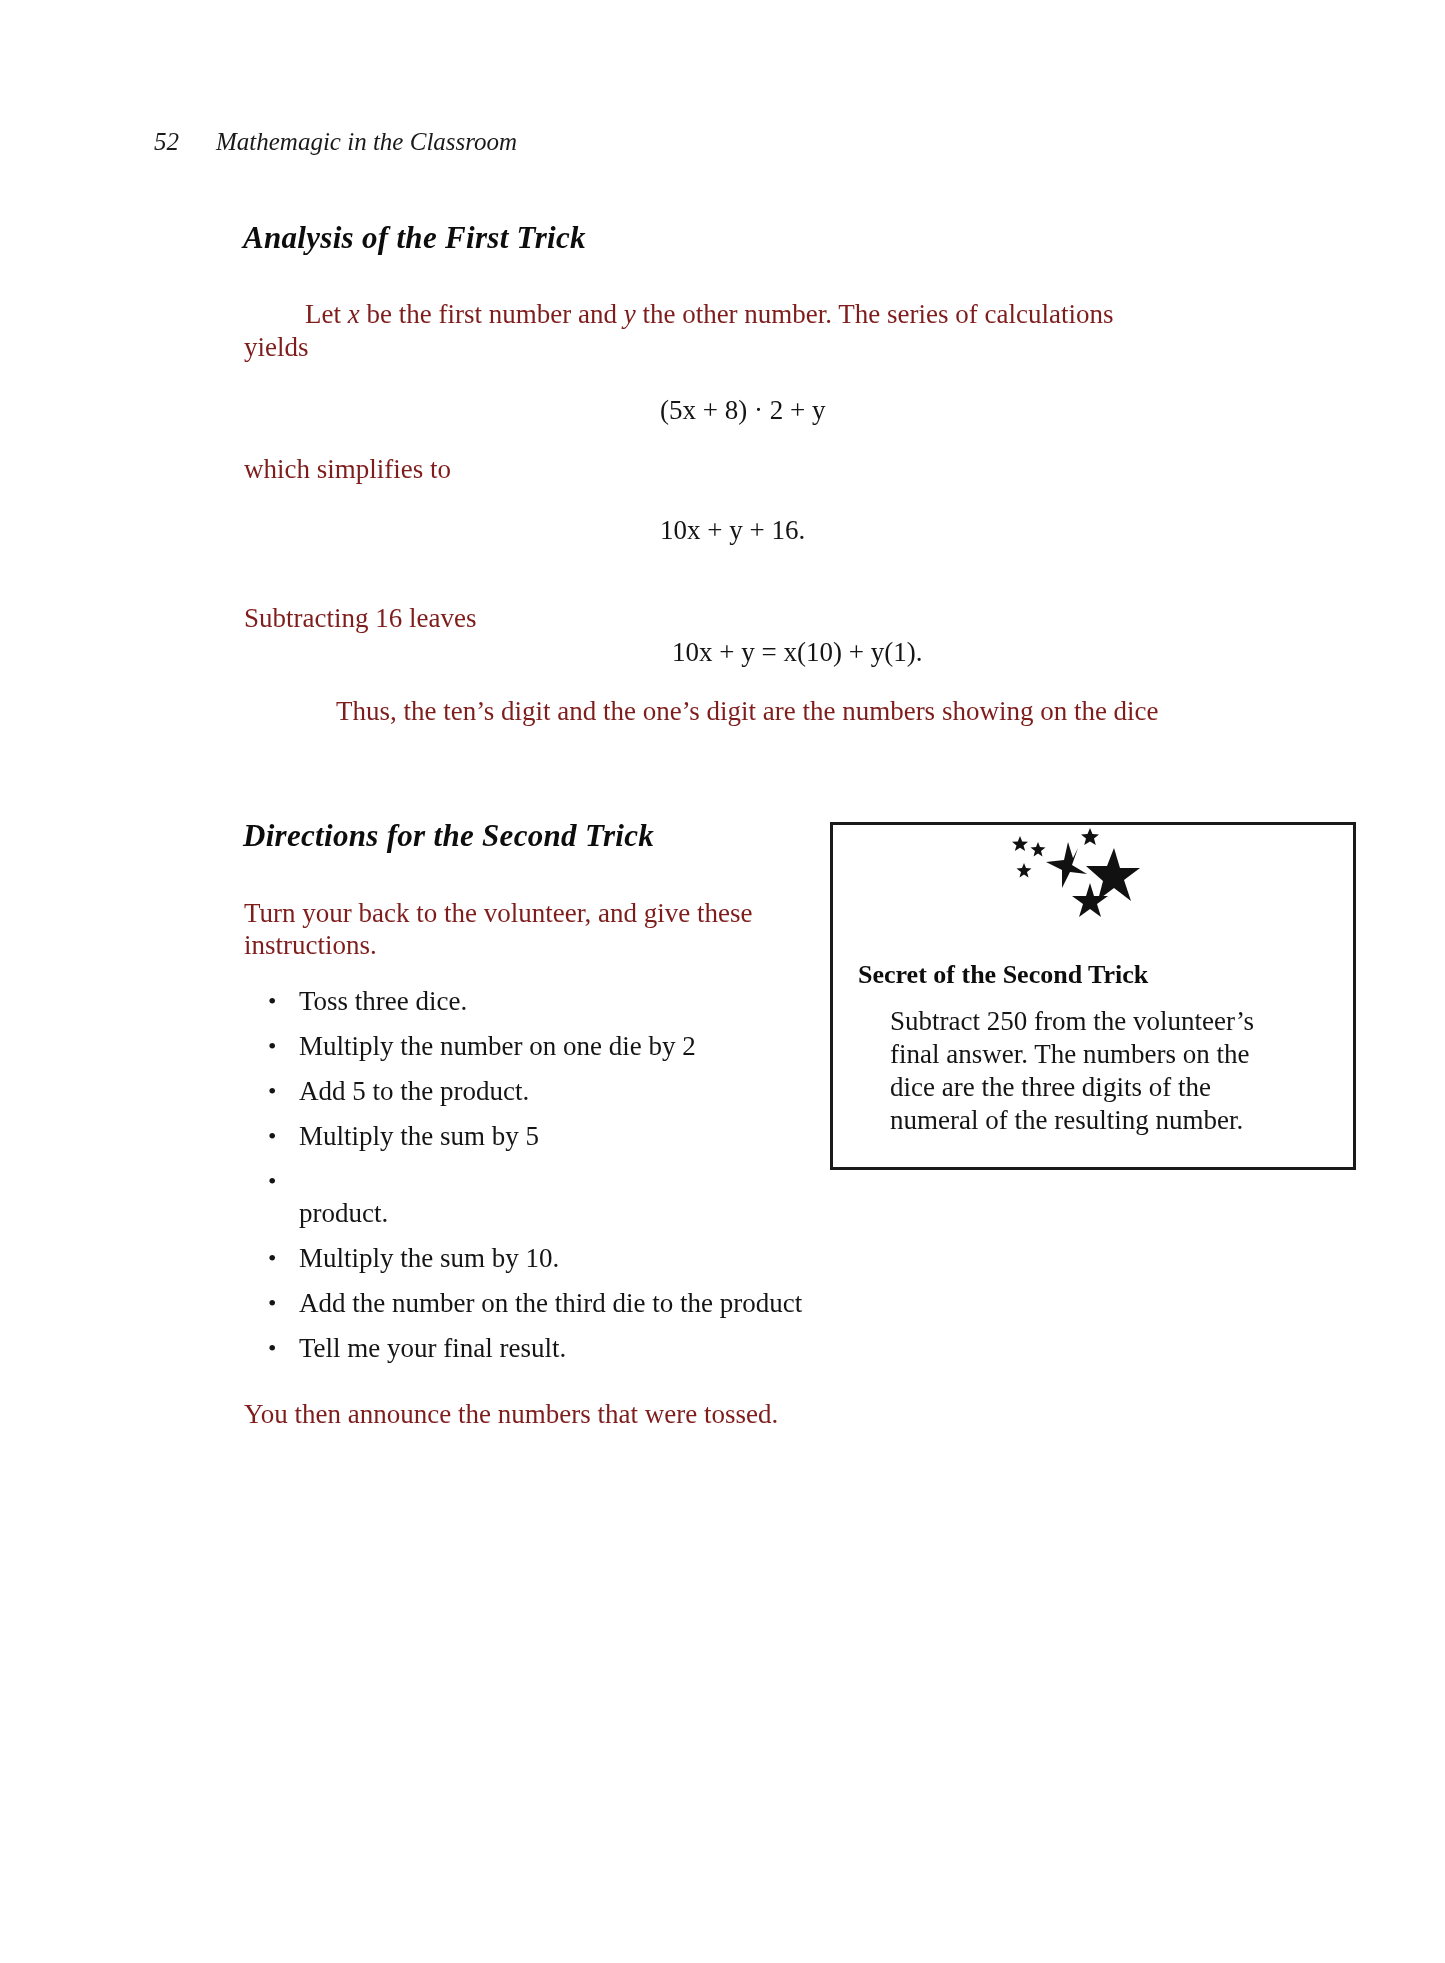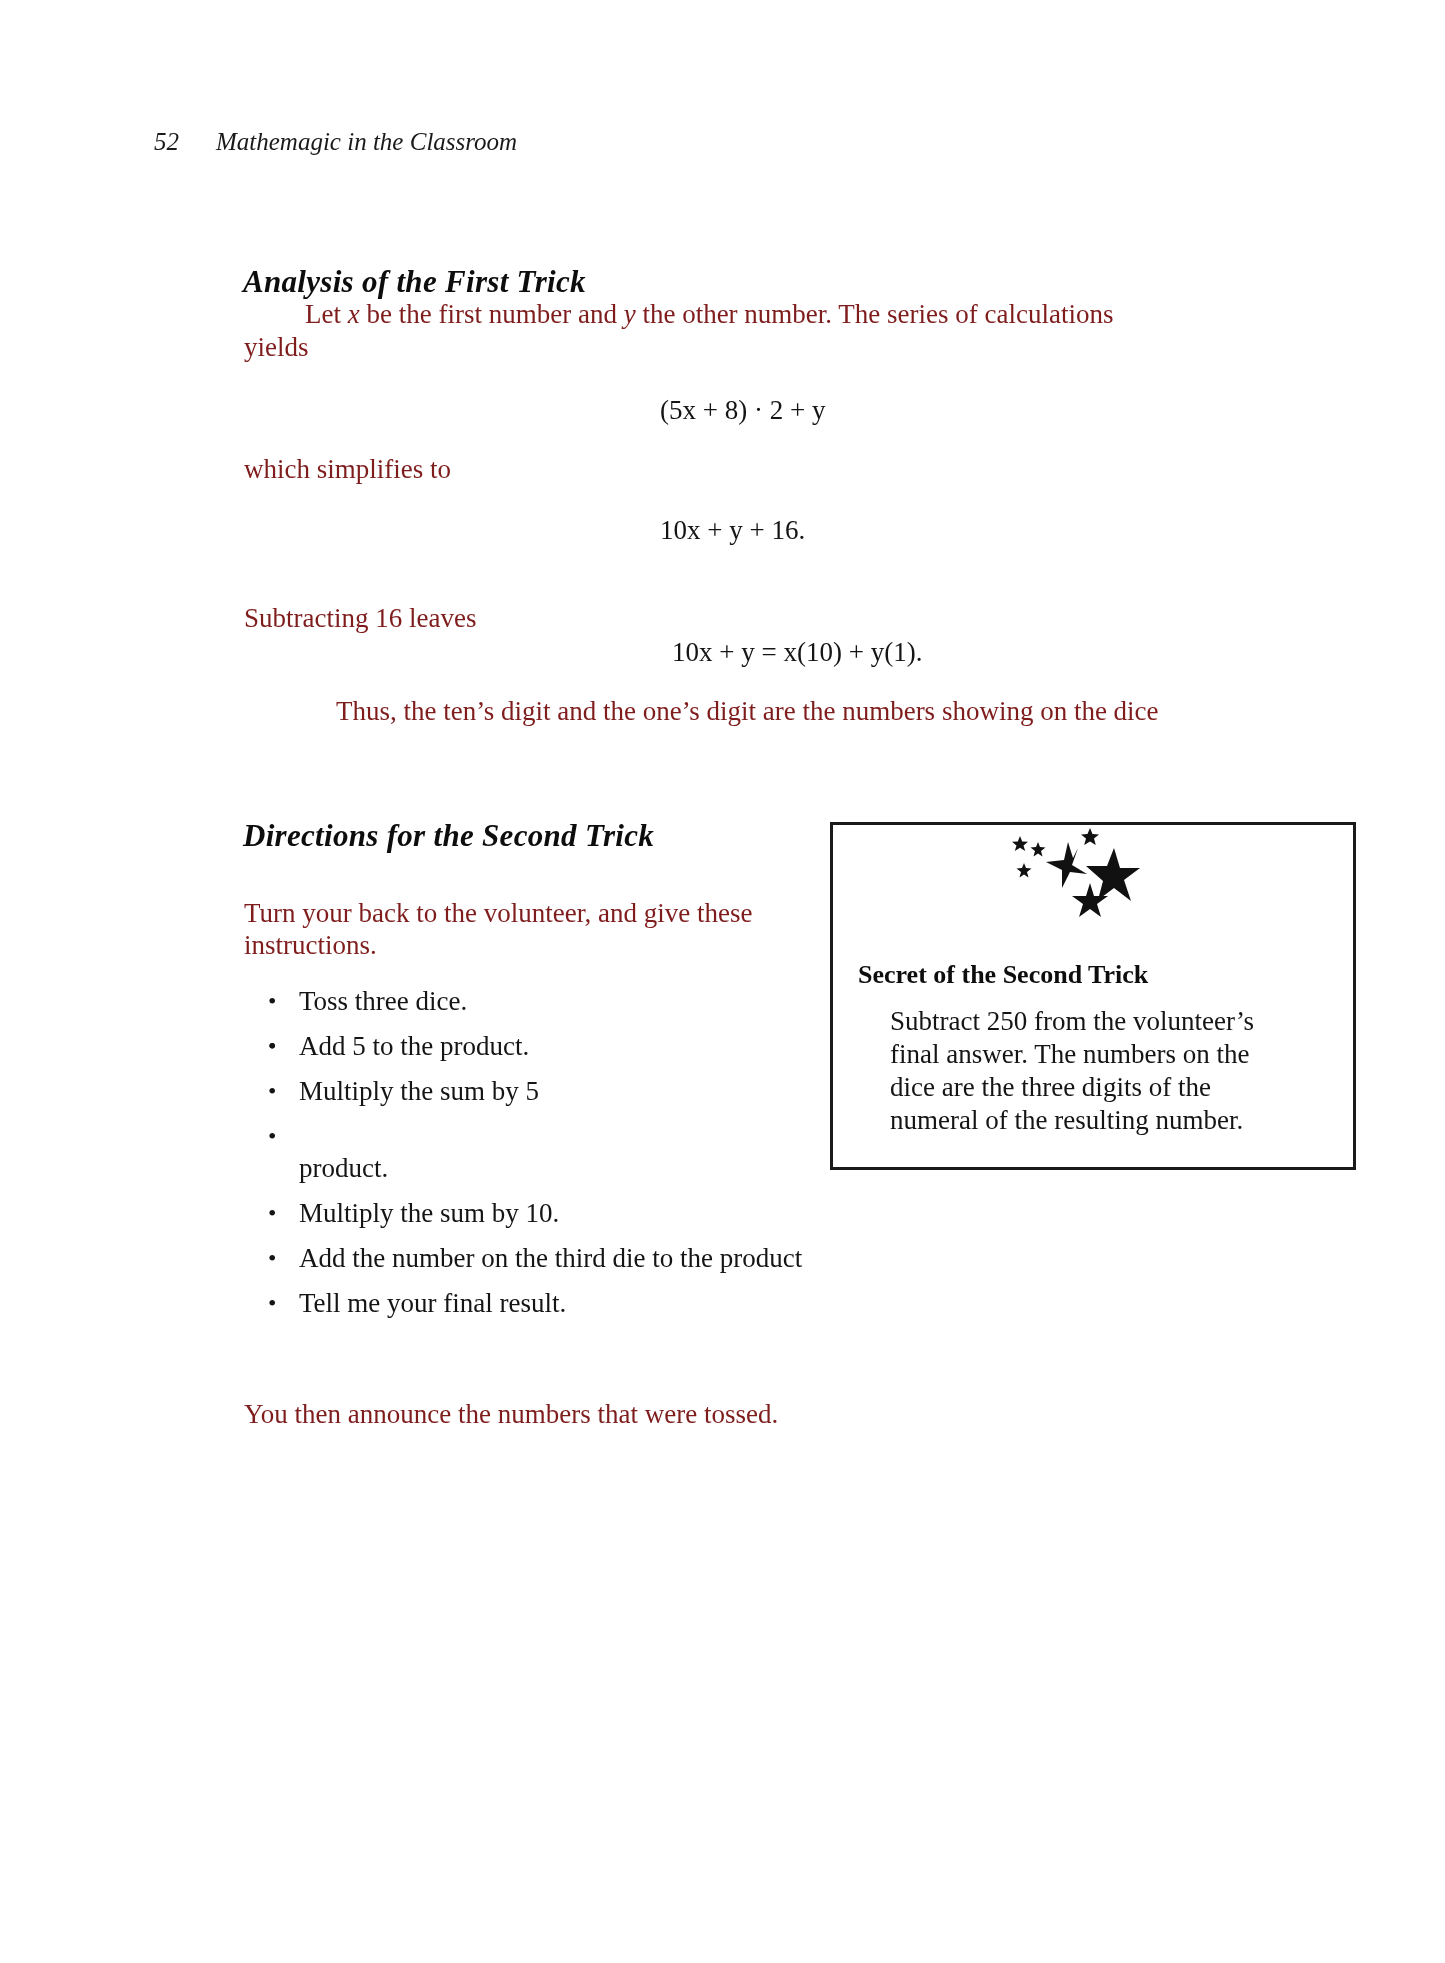--- a/index.html
+++ b/index.html
@@ -27,21 +27,21 @@
   .box-body { position: absolute; left: 890px; top: 1005px; width: 440px; font-size: 27px; line-height: 33px; color: #151515; }
   .stars { position: absolute; left: 1010px; top: 828px; width: 160px; height: 100px; }
 </style>
 </head>
 <body>
 
 <div class="abs running-head">
   <span class="pnum">52</span><span>Mathemagic in the Classroom</span>
 </div>
 
-<div class="abs h2" style="top:220px; left:243px;margin-top:44px;">Analysis of the First Trick</div>
+<div class="abs h2" style="top:220px; left:243px;">Analysis of the First Trick</div>
 
 <div class="abs body" style="top:298px; left:305px;">
   <span>Let </span><span class="var">x</span><span> be the first number and </span><span class="var">y</span><span> the other number. The series of calculations</span>
 </div>
 <div class="abs body" style="top:331px; left:244px;">yields</div>
 
 <div class="abs eq" style="top:395px; left:660px;text-align:right;">(5x + 8) · 2 + y</div>
 
 <div class="abs body" style="top:453px; left:244px;text-align:center;">which simplifies to</div>
 
@@ -53,21 +53,21 @@
 
 <div class="abs body" style="top:695px; left:308px;margin-left:28px;">Thus, the ten’s digit and the one’s digit are the numbers showing on the dice</div>
 
 <div class="abs h2" style="top:818px; left:243px;">Directions for the Second Trick</div>
 
 <div class="abs body" style="top:897px; left:244px;">Turn your back to the volunteer, and give these</div>
 <div class="abs body" style="top:929px; left:244px;">instructions.</div>
 
 <ul class="ul">
   <li><span class="bullet">•</span><span>Toss three dice.</span></li>
-  <li><span class="bullet">•</span></li>
+  <li><span class="bullet">•</span><span>Multiply the number on one die by 2</span></li>
   <li><span class="bullet">•</span><span>Add 5 to the product.</span></li>
   <li><span class="bullet">•</span><span>Multiply the sum by 5</span></li>
   <li class="two"><span class="bullet">•</span><br><span>product.</span></li>
   <li><span class="bullet">•</span><span>Multiply the sum by 10.</span></li>
   <li><span class="bullet">•</span><span>Add the number on the third die to the product</span></li>
   <li><span class="bullet">•</span><span>Tell me your final result.</span></li>
 </ul>
 
 <div class="abs body" style="top:1398px; left:244px;">You then announce the numbers that were tossed.</div>
 

